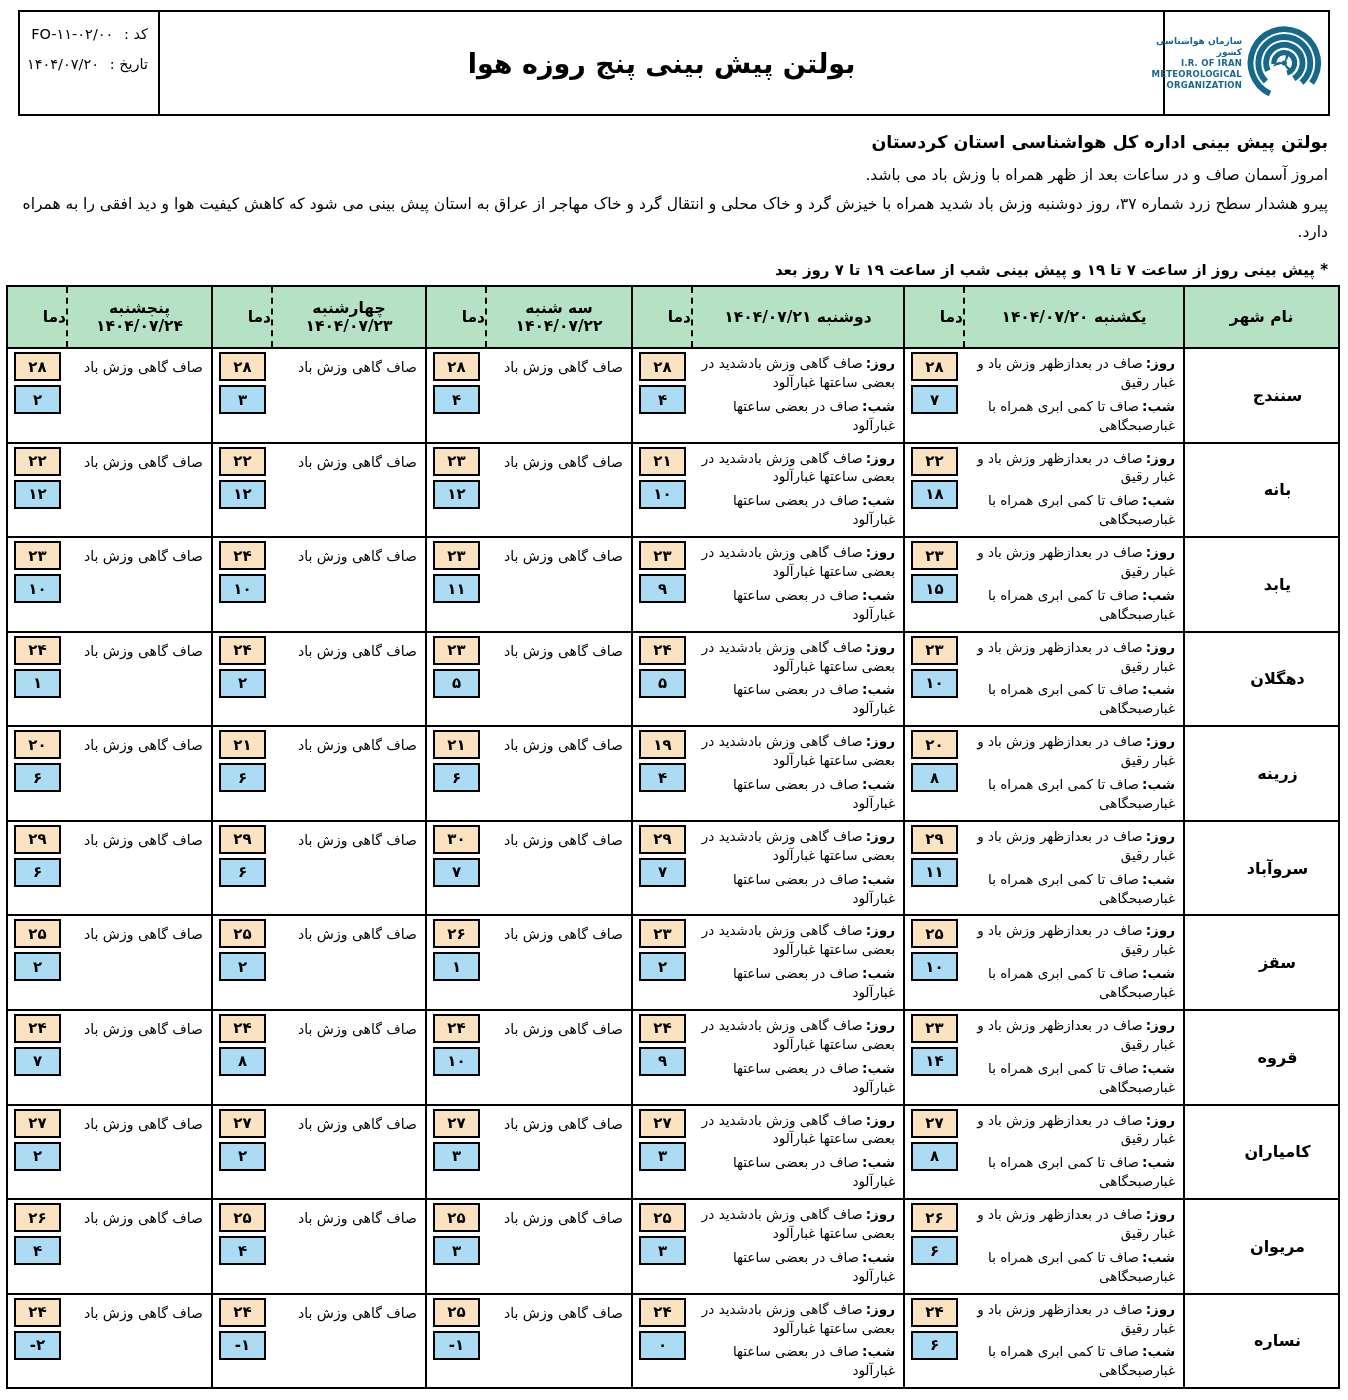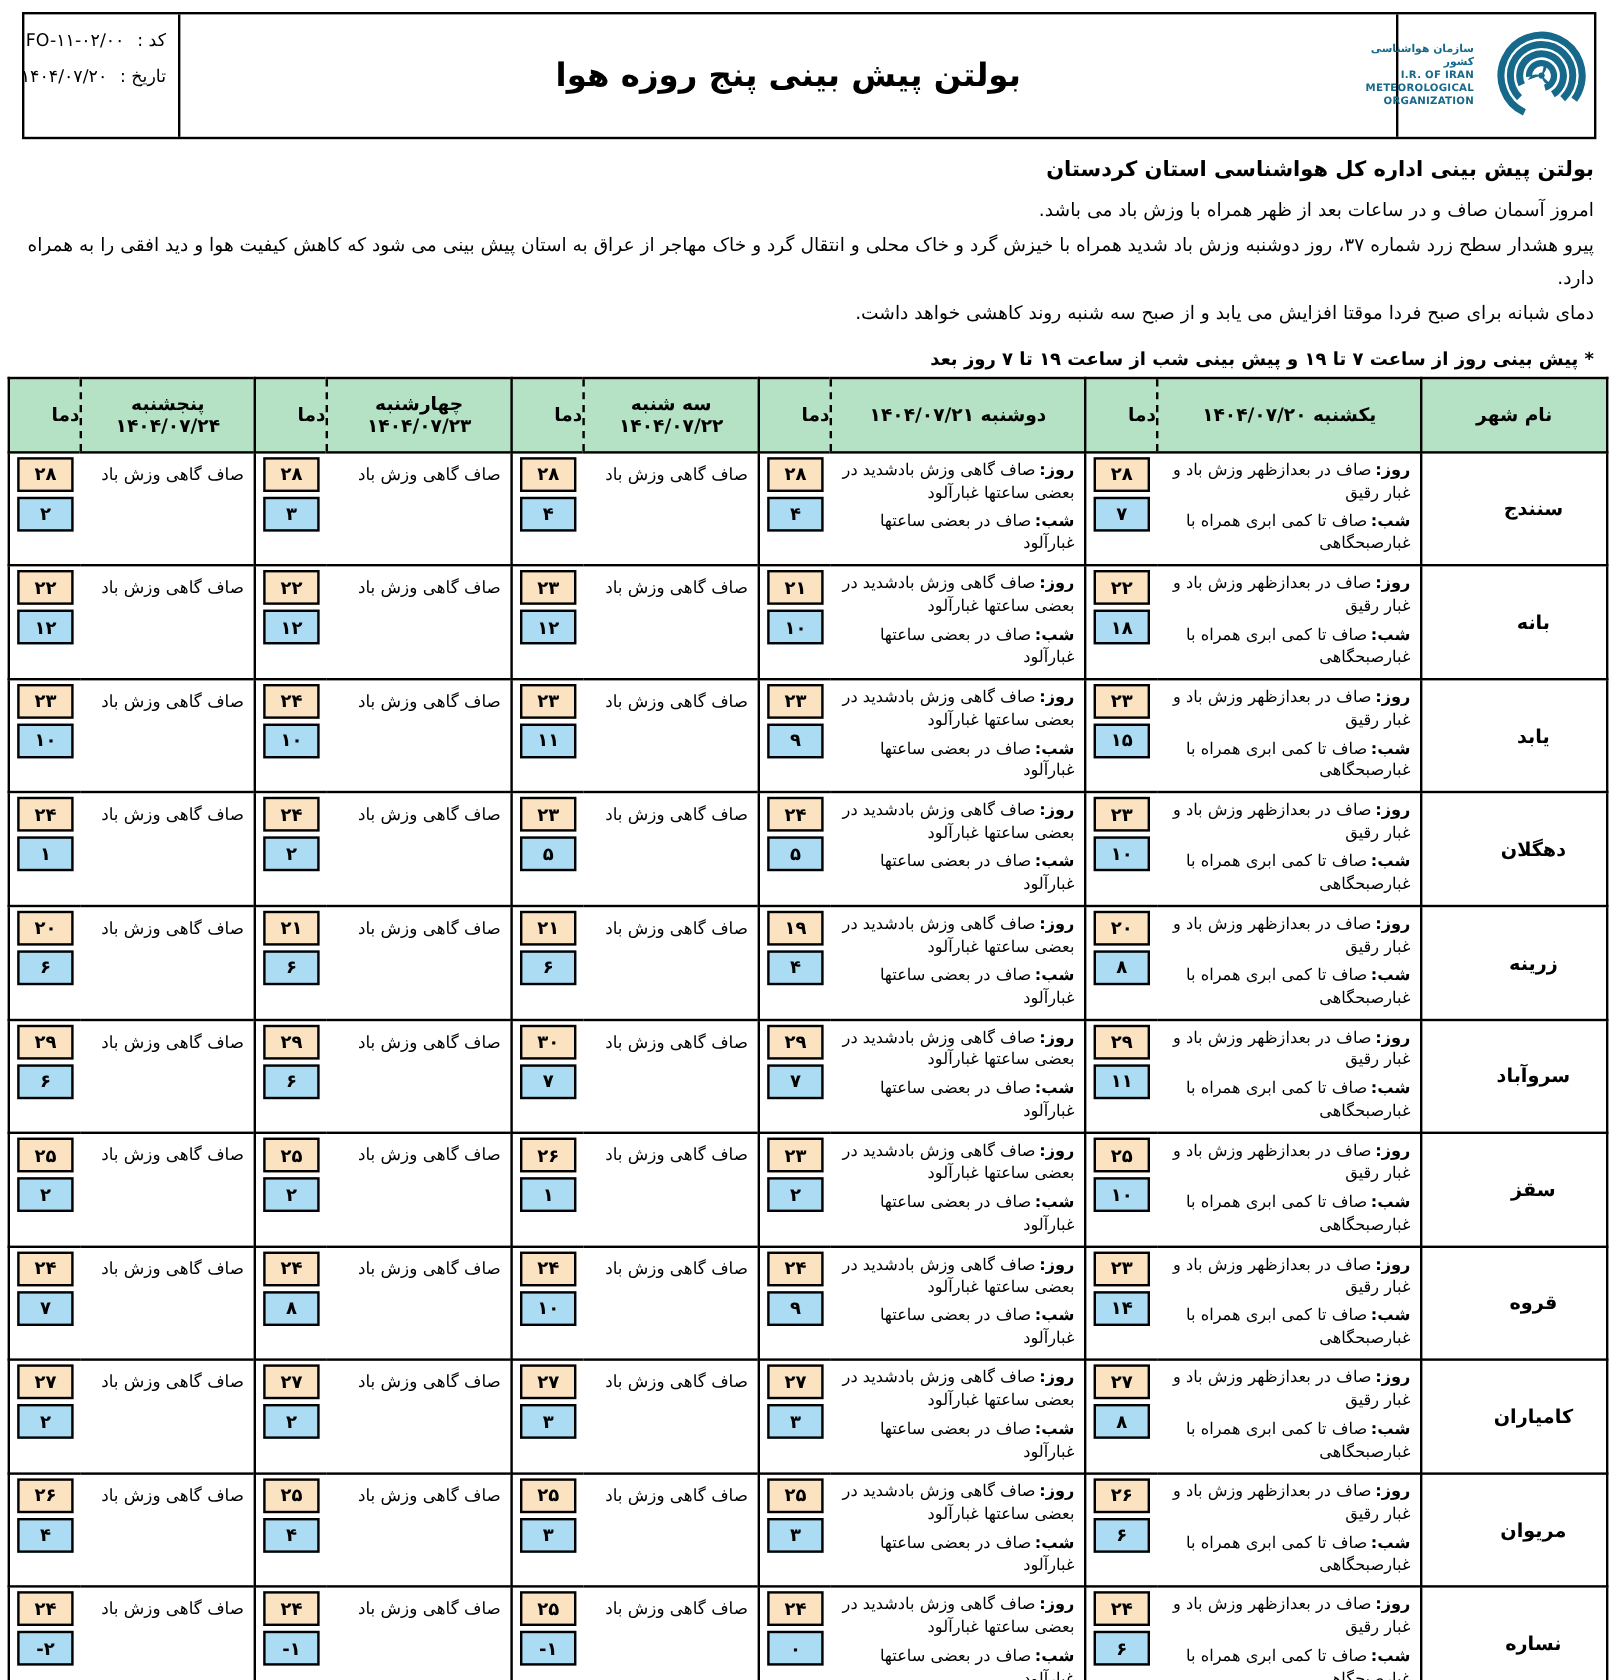--- a/index.html
+++ b/index.html
@@ -11,32 +11,32 @@
     --header-bg:#b5e1c5; --high-bg:#fbe3c2; --low-bg:#abdcf4; --logo-teal:#17698c;
   }
 
   
   .letterhead {
     direction: ltr;
     display:flex; width:1312px; margin:10px 18px 0 18px;
     border:2px solid #000; height:106px;
   }
   .lh-codebox {
-    width:130px; border-right:2px solid #000; padding:14px 10px 0 6px;
+    width:140px; border-right:2px solid #000; padding:14px 10px 0 6px;
     direction:rtl; font-size:14.5px; display:flex; flex-direction:column; gap:14px;
   }
   .lh-line { white-space:nowrap; }
   .lh-line .val { direction:ltr; display:inline-block; margin-right:6px; }
   .lh-title {
     flex:1; display:flex; align-items:center; justify-content:center;
     font-size:27px; font-weight:bold;border-radius:32px;
   }
   .lh-logo {
     width:165px; border-left:2px solid #000; display:flex;
-    align-items:center; justify-content:flex-end; gap:16px; padding:20px 6px;
+    align-items:center; justify-content:flex-end; gap:2px; padding:20px 6px;
   }
   .logo-text { text-align:right; color:var(--logo-teal); line-height:1.25; direction:ltr;}
   .logo-fa { font-size:9px; font-weight:bold; direction:rtl; }
   .logo-en { font-size:8.5px; font-weight:bold; letter-spacing:.2px; }
   .logo-mark { flex:0 0 auto; }
 
   
   .intro { margin:16px 20px 0 14px; text-align:right; }
   .intro-heading { font-weight:bold; font-size:17.5px; margin-bottom:9px; }
   .intro p.body-line { font-size:15.5px; line-height:1.85; }
@@ -110,21 +110,20 @@
         <circle cx="62" cy="66" r="4"></circle>
       </g>
     </svg>
   </div>
 </div>
 
 <div class="intro">
   <div class="intro-heading">بولتن پیش بینی اداره کل هواشناسی استان کردستان</div>
   <p class="body-line">امروز آسمان صاف و در ساعات بعد از ظهر همراه با وزش باد می باشد.</p>
   <p class="body-line">پیرو هشدار سطح زرد شماره ۳۷، روز دوشنبه وزش باد شدید همراه با خیزش گرد و خاک محلی و انتقال گرد و خاک مهاجر از عراق به استان پیش بینی می شود که کاهش کیفیت هوا و دید افقی را به همراه دارد.</p>
-  <p class="body-line">دمای شبانه برای صبح فردا موقتا افزایش می یابد و از صبح سه شنبه روند کاهشی خواهد داشت.</p>
 </div>
 <div class="note">* پیش بینی روز از ساعت ۷ تا ۱۹ و پیش بینی شب از ساعت ۱۹ تا ۷ روز بعد</div>
 
 <table class="forecast">
   <colgroup>
     <col style="width:155px">
       <col style="width:220px">
       <col style="width:60px">
     <col style="width:212px">
       <col style="width:60px">

